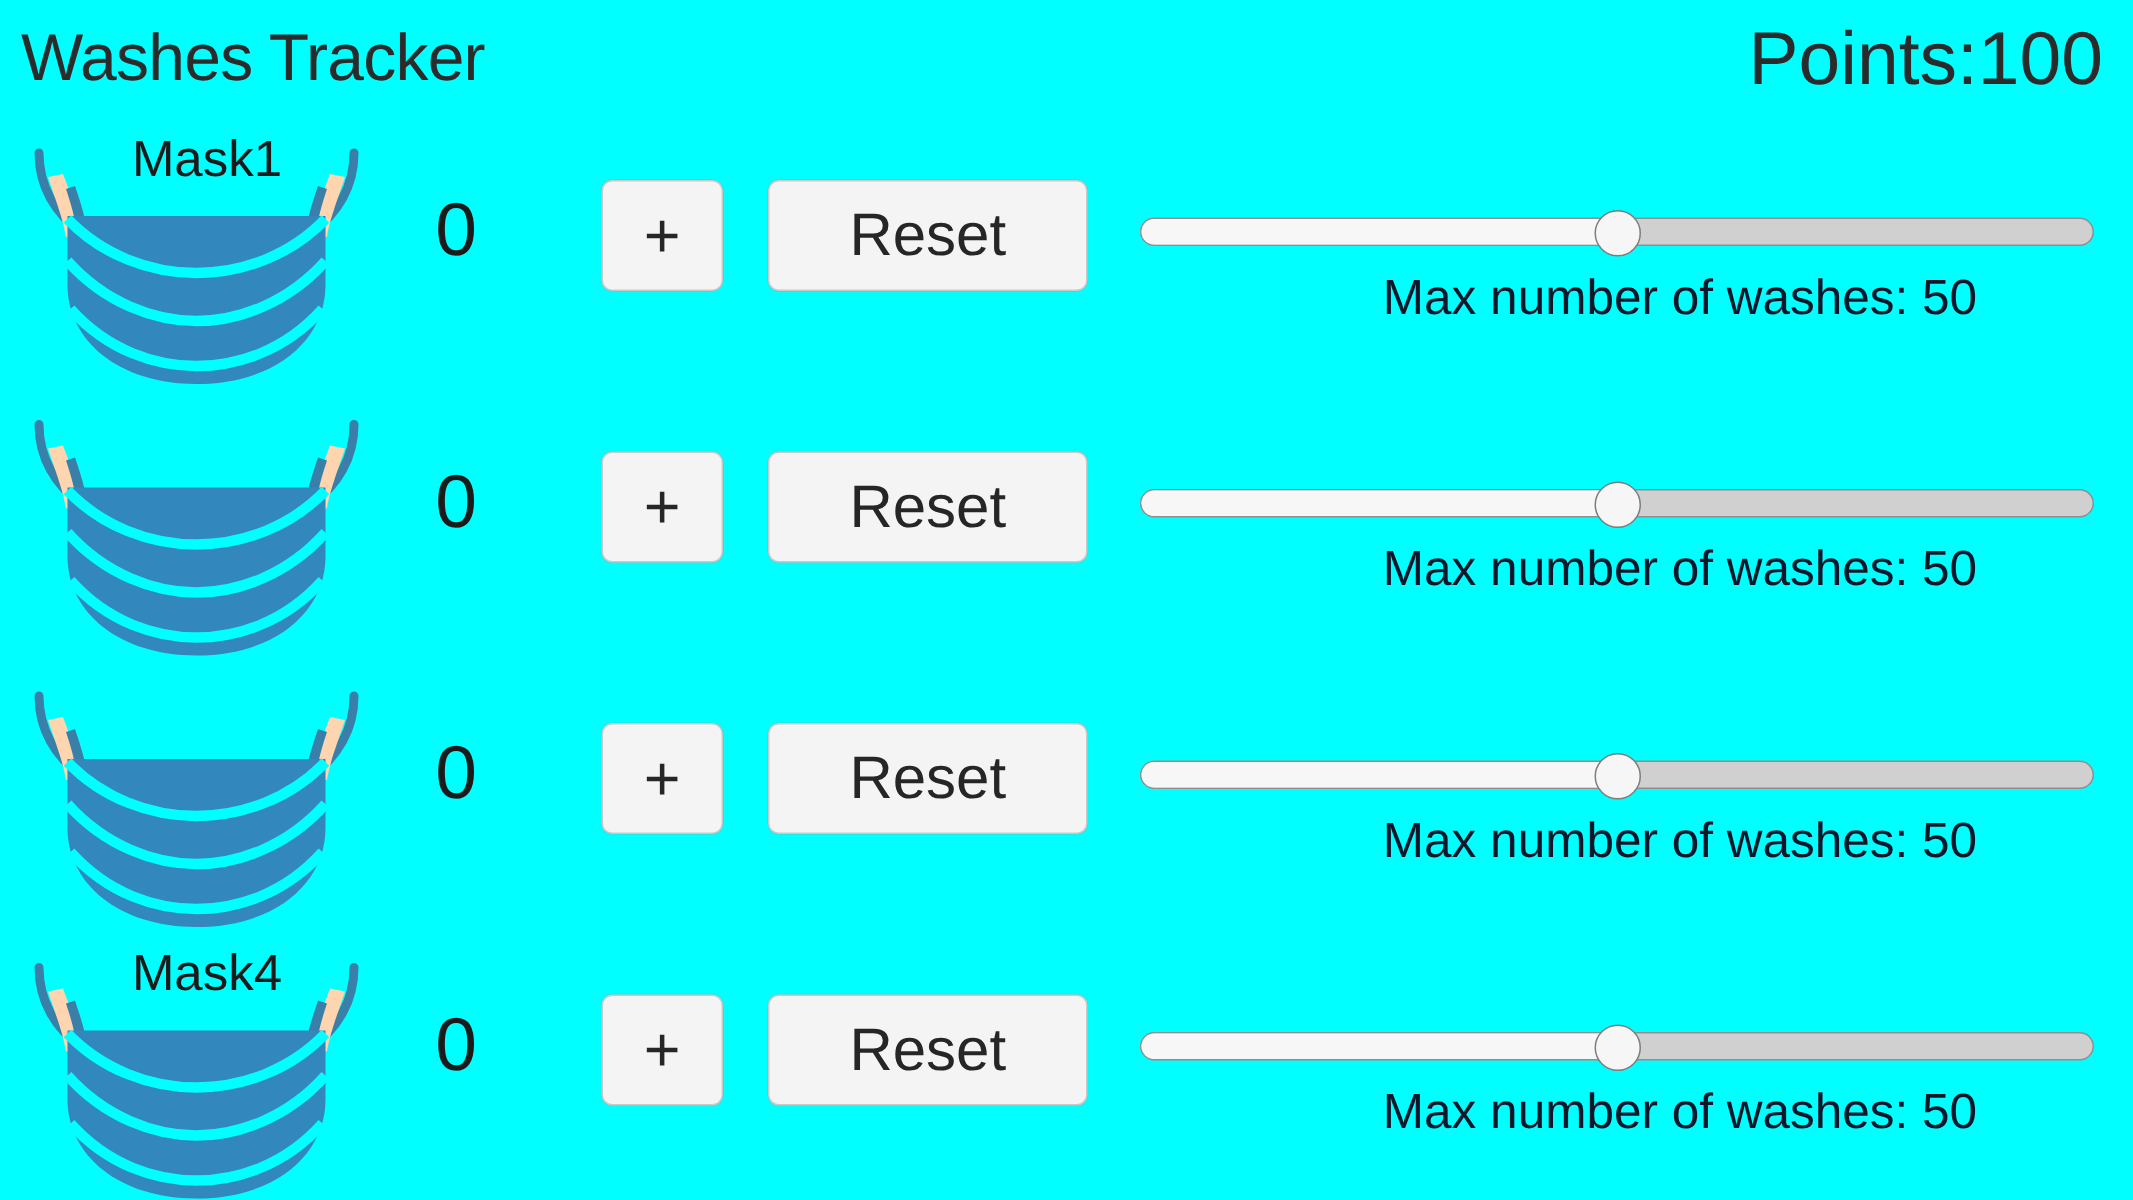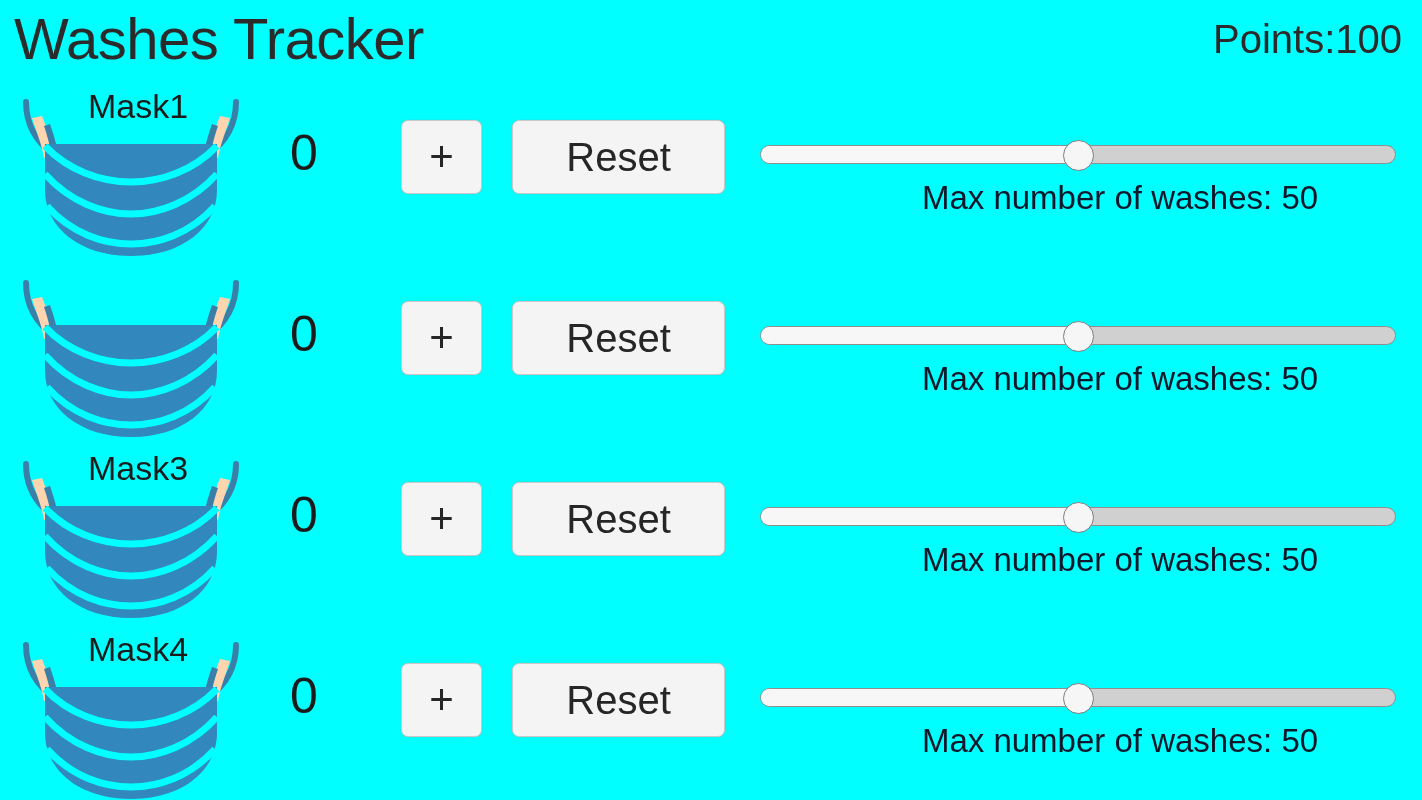--- a/index.html
+++ b/index.html
@@ -21,32 +21,32 @@
   .header {
     position: absolute;
     top: 0; left: 0;
     width: 1422px;
     height: 82px;
   }
   .app-title {
     position: absolute;
     left: 14px;
     top: 6px;
-    font-size: 58px;
+    font-size: 44px;
     line-height: 66px;
     font-weight: 400;
     letter-spacing: -0.5px;
     color: #2b2b2b;
     white-space: nowrap;
   }
   .points {
     position: absolute;
     right: 20px;
     top: 8px;
-    font-size: 40px;
+    font-size: 50px;
     line-height: 62px;
     font-weight: 400;
     color: #2b2b2b;
     white-space: nowrap;
   }
 
   
   .rows {
     position: absolute;
     top: 82px;
@@ -252,21 +252,20 @@
         <path d="M18 18 C18 62, 60 92, 123 92 C186 92, 228 62, 228 18" fill="none" stroke="#3a7fa8" stroke-width="6" stroke-linecap="round"></path>
         <path d="M24 34 C30 52, 34 62, 36 74 L46 72 C44 58, 40 48, 34 32 Z" fill="#ffd5b0"></path>
         <path d="M222 34 C216 52, 212 62, 210 74 L200 72 C202 58, 206 48, 212 32 Z" fill="#ffd5b0"></path>
         <path d="M36 42 C40 54, 42 62, 43 70 L50 69 C48 58, 46 52, 42 40 Z" fill="#3a7fa8"></path>
         <path d="M210 42 C206 54, 204 62, 203 70 L196 69 C198 58, 200 52, 204 40 Z" fill="#3a7fa8"></path>
         <path d="M37 60 L209 60 L209 106 C209 143, 175 172, 123 172 C71 172, 37 143, 37 106 Z" fill="#3287bd"></path>
         <path d="M37 62 C60 86, 92 98, 123 98 C154 98, 186 86, 209 62" fill="none" stroke="#00ffff" stroke-width="7"></path>
         <path d="M37 90 C62 118, 95 130, 123 130 C151 130, 184 118, 209 90" fill="none" stroke="#00ffff" stroke-width="7"></path>
         <path d="M39 122 C64 150, 96 160, 123 160 C150 160, 182 150, 207 122" fill="none" stroke="#00ffff" stroke-width="7"></path>
       </svg>
-      <div class="mask-label">Mask3</div>
     </div>
     <div class="counter">0</div>
     <button class="btn btn-plus">+</button>
     <button class="btn btn-reset">Reset</button>
     <div class="slider-wrap">
       <div class="slider-track">
         <div class="slider-fill" style="width: 50%;"></div>
       </div>
       <div class="slider-thumb" style="left: 50%;"></div>
       <div class="slider-caption">Max number of washes: 50</div>

